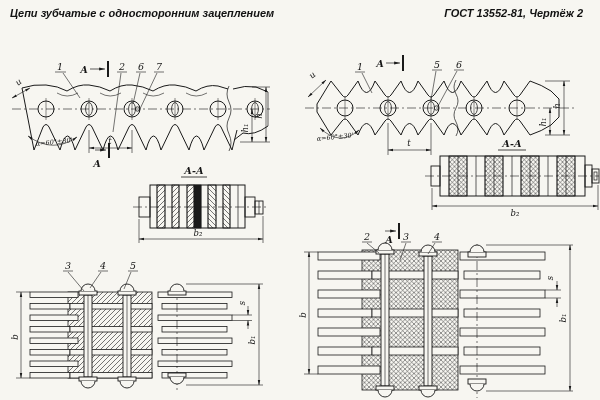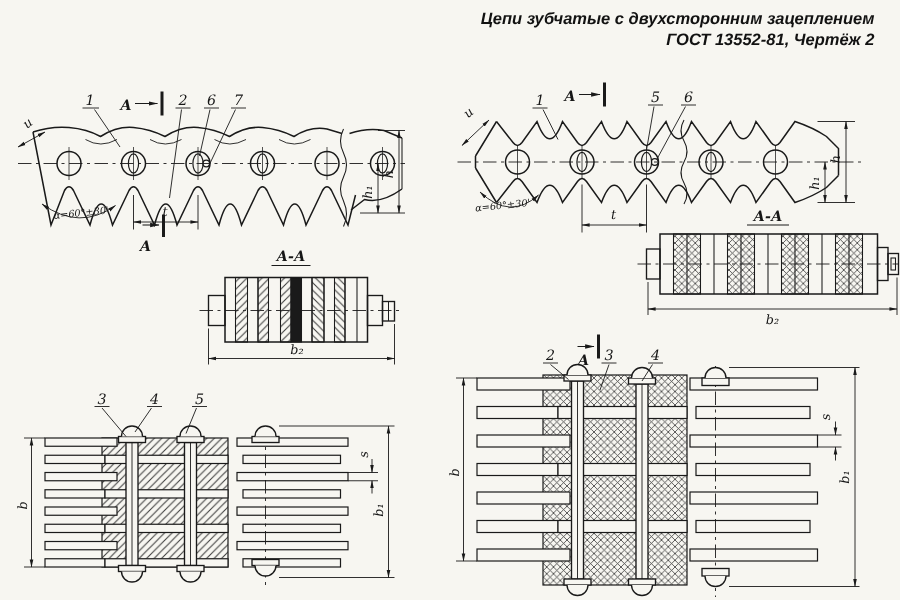--- a/index.html
+++ b/index.html
@@ -15,23 +15,23 @@
   .dim{font:italic 8.5px "DejaVu Serif", serif;}
   .sm{font:italic 6.5px "DejaVu Serif", serif;}
   .sec{font:italic bold 9.5px "DejaVu Serif", serif;}
 </style>
 </head>
 <body>
 
 <div class="page">
 
   <div class="title left">
+    <div>Цепи зубчатые с односторонним зацеплением</div>
   </div>
   <div class="title right">
-    <div>Цепи зубчатые с двухсторонним зацеплением</div>
     <div>ГОСТ 13552-81, Чертёж 2</div>
   </div>
 
   <svg width="600" height="400" viewBox="0 0 600 400">
     <defs>
       <marker id="arr" viewBox="0 0 8 8" refX="7.5" refY="4" markerWidth="9" markerHeight="9" orient="auto-start-reverse">
         <path d="M0,2.2 L8,4 L0,5.8 z" fill="#1a1a1a"></path>
       </marker>
       <pattern id="h1" patternUnits="userSpaceOnUse" width="5" height="5">
         <path d="M-1,6 L6,-1 M-1,1 L1,-1 M4,6 L6,4" stroke="#3c3c3c" stroke-width="0.7" fill="none"></path>

